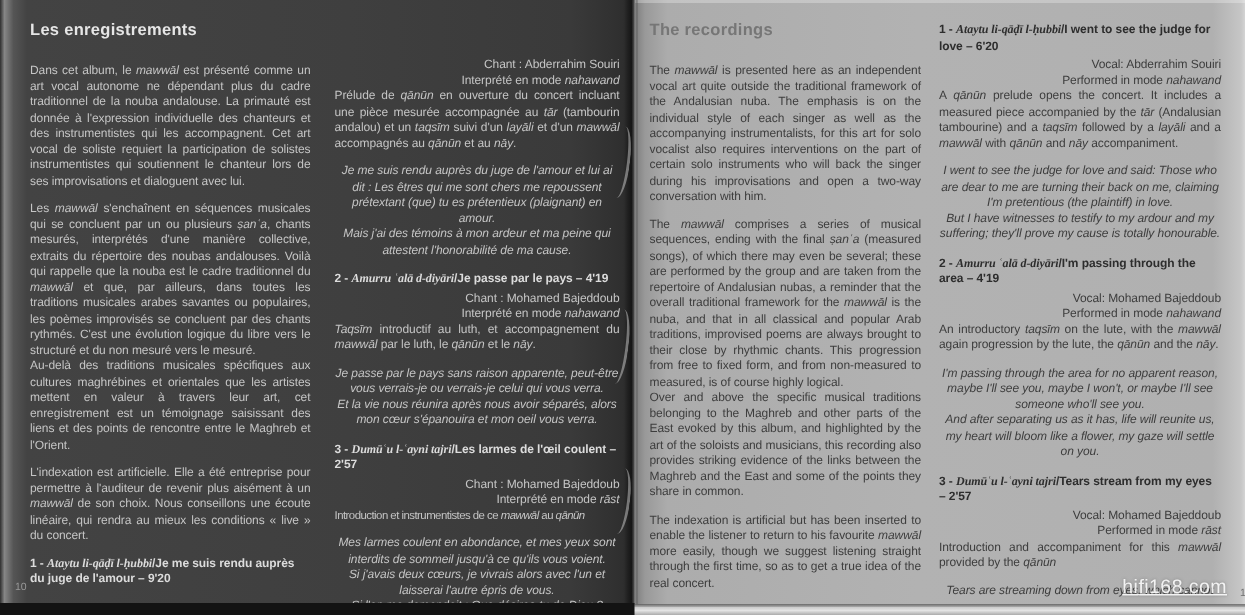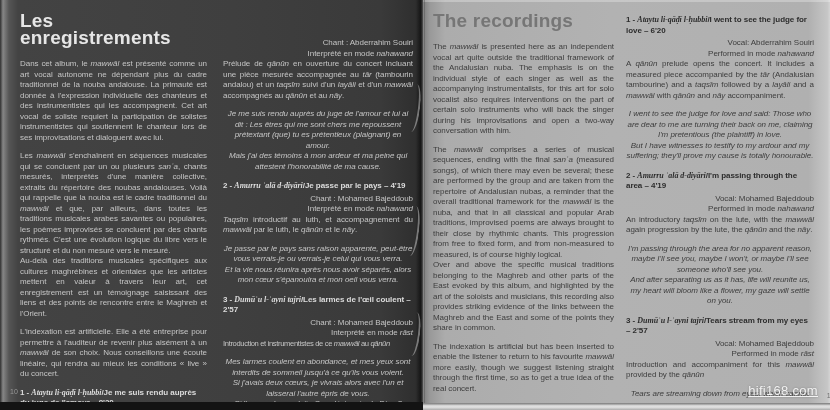--- a/index.html
+++ b/index.html
@@ -21,21 +21,21 @@
     padding-left:12px;
   }
   .bottom-left{position:absolute;left:0;top:402px;width:423px;height:8px;background:#131313;}
   .bottom-right{position:absolute;left:423px;top:403px;width:407px;height:7px;
     background:linear-gradient(180deg,#8a8a8a 0px,#8a8a8a 1px,#cdcdcd 2px,#e4e4e4 4px,#ababab 7px);}
   .col{position:absolute;font-size:8px;line-height:10.5px;letter-spacing:-0.05px;}
   .col1{left:20px;top:12px;width:187px;}
   .col2{left:223px;top:38px;width:190px;}
   .col3{left:10px;top:12px;width:181px;}
   .col4{left:203px;top:12px;width:188px;}
-  h1{font-size:19px;line-height:17px;font-weight:700;margin:0 0 13px;letter-spacing:.2px;}
+  h1{font-size:11px;line-height:17px;font-weight:700;margin:0 0 13px;letter-spacing:.2px;}
   .page-left h1{color:#e6e6e6;}
   .page-right h1{color:#767676;}
   .blk{margin:0 0 8px;text-align:right;}
   .para,.para0{text-align:justify;}
   .para0{margin-bottom:0;}
   .credit{margin:0;}
   .poem{font-style:italic;white-space:pre-line;text-align:center;margin:0 0 9px;}
   .track{font-weight:700;margin:3px 0 2px;text-align:left;}
   .page-left .track{color:#dcdcdc;}
   .page-right .track{color:#2d2d2d;}

